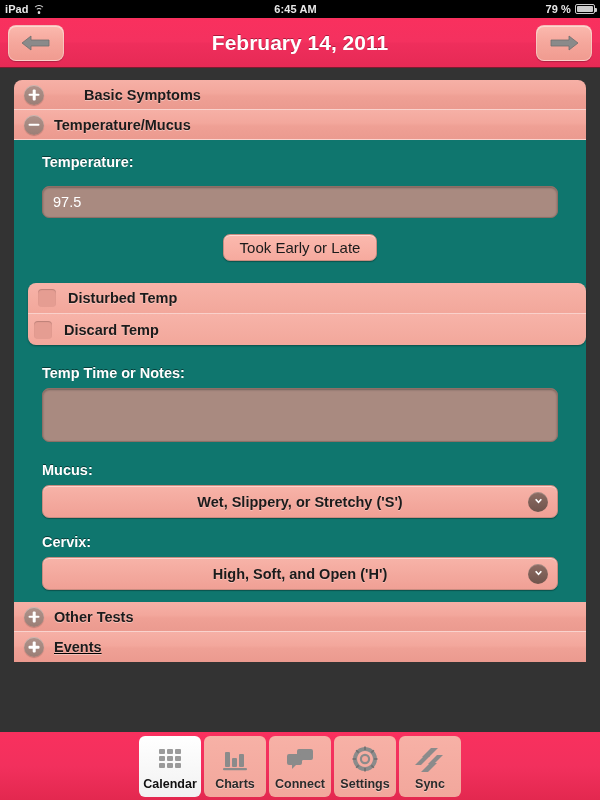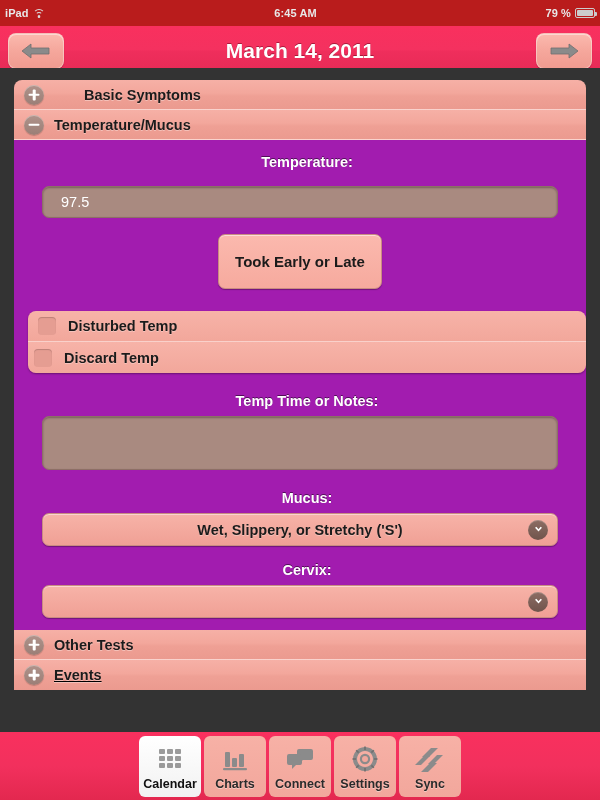--- a/index.html
+++ b/index.html
@@ -5,21 +5,21 @@
   * { margin:0; padding:0; box-sizing:border-box; }
   html, body {
     width:600px; height:800px;
     font-family:"Liberation Sans", sans-serif;
     background:#000; overflow:hidden;
   }
   #app { position:relative; width:600px; height:800px; background:#333333; }
 
   
   .statusbar {
-    height:26px; background:#b91c1c; color:#e8e8e8;
+    height:18px; background:#000000; color:#e8e8e8;
     display:flex; align-items:center; justify-content:space-between;
     padding:0 5px; font-size:11px; font-weight:bold;
     letter-spacing:.1px;
   }
   .sb-left, .sb-right { display:flex; align-items:center; gap:4px; }
   .sb-center { font-size:11px; font-weight:bold; }
   .wifi-ico { display:inline-block; width:13px; height:11px; position:relative; }
   .wifi-ico span {
     position:absolute; left:50%; transform:translateX(-50%);
     border:1.6px solid #ddd; border-bottom-color:transparent;
@@ -90,47 +90,47 @@
     position:relative;
   }
   .pm-btn::before, .pm-btn::after {
     content:""; position:absolute; background:#fff; border-radius:1px;
     left:50%; top:50%; transform:translate(-50%,-50%);
   }
   .pm-btn::before { width:11px; height:2.6px; }
   .pm-btn.plus::after { width:2.6px; height:11px; }
 
   
-  .sec-body { background:#a21caf; padding:14px 0 12px 0;text-align:center; }
+  .sec-body { background:#0f766e; padding:14px 0 12px 0; }
   .field { margin:0 14px 0 14px; }
   .field-label {
     font-size:14.5px; font-weight:bold; color:#ffffff;
     margin:0 0 7px 14px; text-shadow:0 -1px 0 rgba(0,0,0,.5);
   }
   .txt-input {
     height:32px; border-radius:7px; margin:16px 14px;
     background:#a98a80; border:1px solid #8d6f66;
     box-shadow:inset 0 1px 2px rgba(0,0,0,.3);
-    display:flex; align-items:center; padding:0 18px;
+    display:flex; align-items:center; padding:0 10px;
     font-size:14.5px; color:#ffffff; cursor:text;
   }
   .txt-area {
     height:54px; border-radius:7px; margin:0 14px;
     background:#a98a80; border:1px solid #8d6f66;
     box-shadow:inset 0 1px 2px rgba(0,0,0,.3);
     padding:7px 10px; font-size:14.5px; color:#fff; cursor:text;
   }
 
   .btn-row { display:flex; justify-content:center; margin:14px 0 0 0; }
   .pill-btn {
-    padding:18px 16px; border-radius:7px;
+    padding:4px 16px; border-radius:7px;
     background:linear-gradient(180deg,#fbb9ae 0%,#f6aa9e 100%);
     border:1px solid #c98c80;
     box-shadow:0 1px 1px rgba(0,0,0,.3), inset 0 1px 0 rgba(255,255,255,.5);
-    font-size:15px; font-weight:bold; color:#1b1b1b; cursor:pointer;
+    font-size:15px; font-weight:normal; color:#1b1b1b; cursor:pointer;
   }
 
   .check-group {
     margin:22px 0 0 14px; border-radius:8px; overflow:hidden;
     box-shadow:0 1px 2px rgba(0,0,0,.35);
   }
   .check-row {
     display:flex; align-items:center; gap:12px; height:31px; padding:0 10px;
     background:linear-gradient(180deg,#f7b3a8 0%,#f2a79b 100%);
     border-bottom:1px solid rgba(255,255,255,.4);
@@ -213,21 +213,21 @@
         </span>
     </div>
   </div>
 
   <div class="navbar">
     <div class="nav-btn left">
       <svg class="arrow-svg" viewBox="0 0 34 20">
         <path d="M12 3 L3 10 L12 17 L12 13 L30 13 L30 7 L12 7 Z" fill="#8a8a8a" stroke="#6e6e6e" stroke-width="0.8"></path>
       </svg>
     </div>
-    <div class="nav-title">March 14, 2011</div>
+    <div class="nav-title">February 14, 2011</div>
     <div class="nav-btn right">
       <svg class="arrow-svg" viewBox="0 0 34 20">
         <path d="M22 3 L31 10 L22 17 L22 13 L4 13 L4 7 L22 7 Z" fill="#8a8a8a" stroke="#6e6e6e" stroke-width="0.8"></path>
       </svg>
     </div>
   </div>
 
   <div class="content">
     <div class="sections">
 
@@ -282,20 +282,21 @@
                 </svg>
             </span>
           </div>
         </div>
 
         <div class="spacer-sm"></div>
 
         <div class="field">
           <div class="field-label">Cervix:</div>
           <div class="select-box">
+            <span class="select-val">High, Soft, and Open ('H')</span>
             <span class="chev">
               <svg viewBox="0 0 12 12">
                   <path d="M2.2 4 L6 8.2 L9.8 4 L8.3 3 L6 5.6 L3.7 3 Z" fill="#ffffff"></path>
                 </svg>
             </span>
           </div>
         </div>
 
       </div>
 

